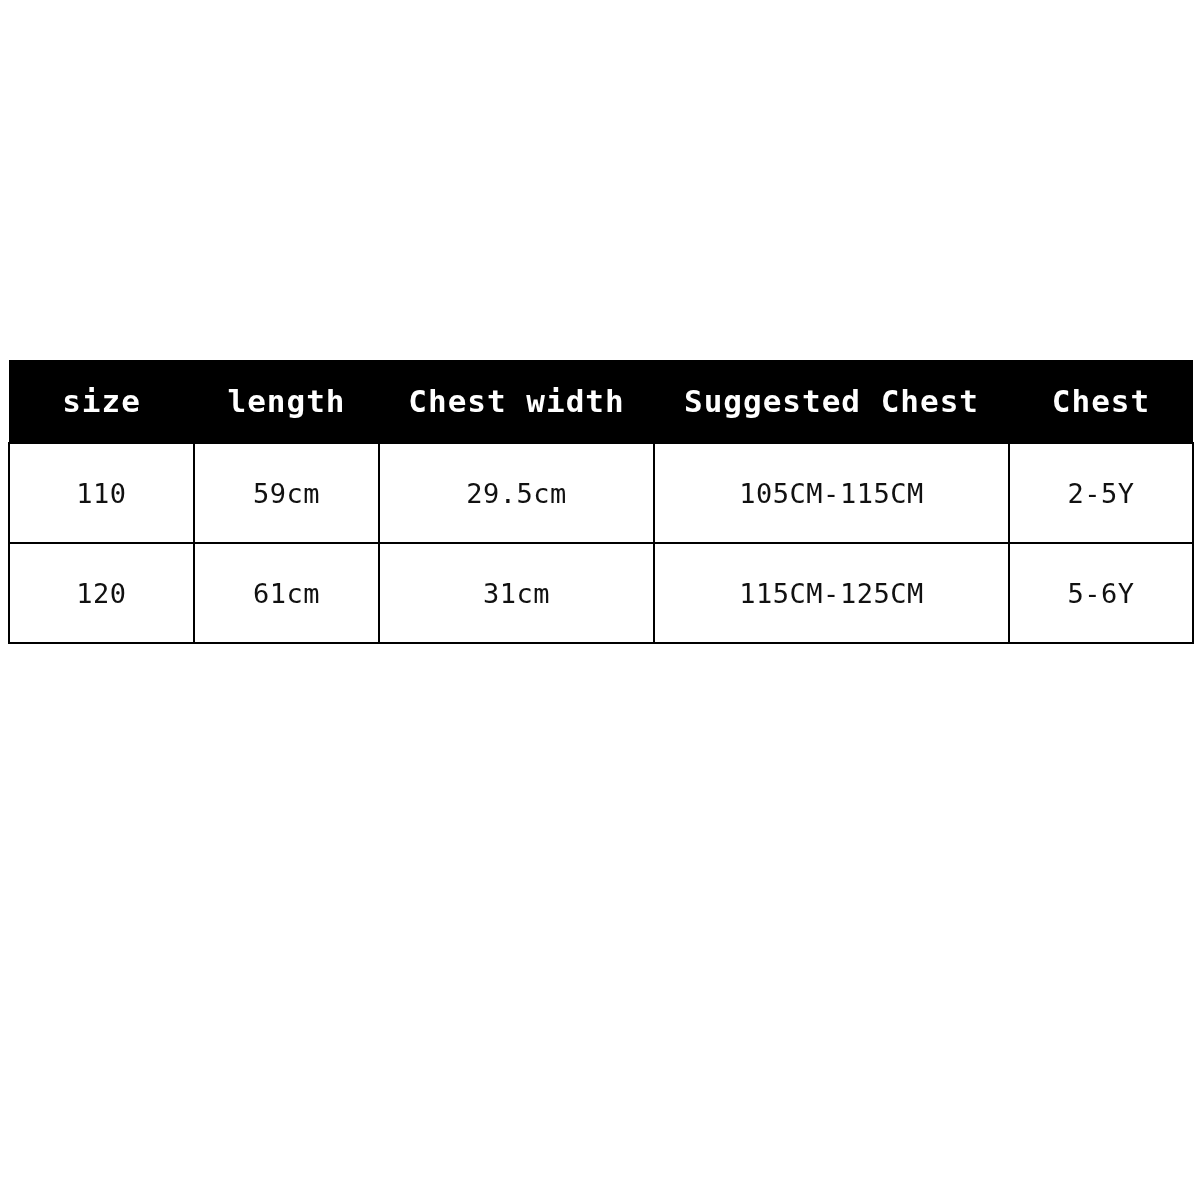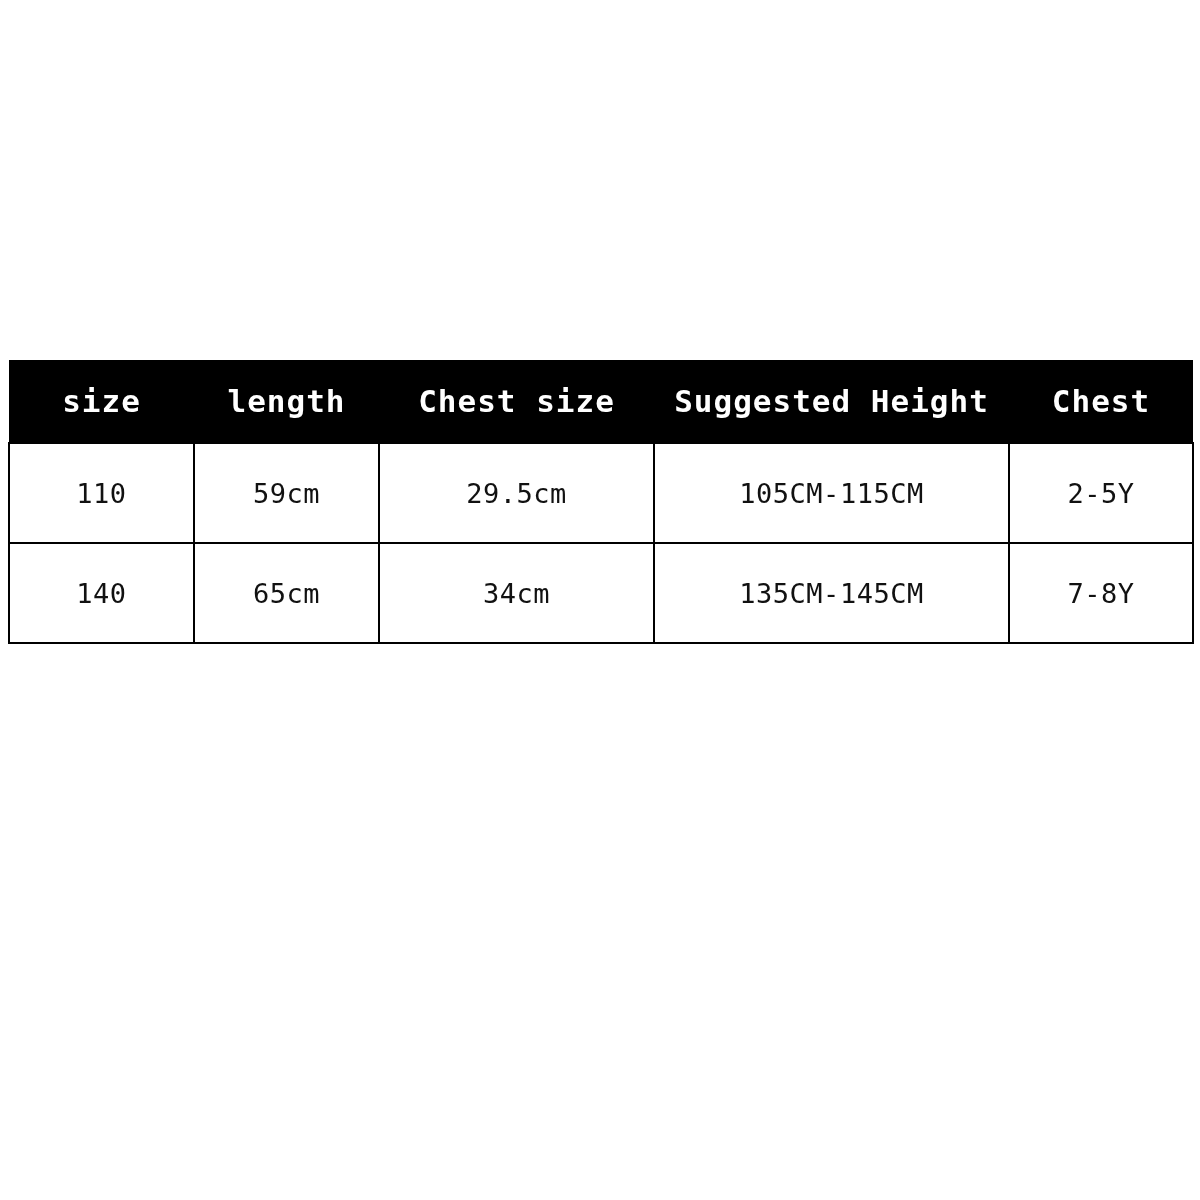--- a/index.html
+++ b/index.html
@@ -72,36 +72,36 @@
         <col class="c0">
           <col class="c1">
           <col class="c2">
           <col class="c3">
           <col class="c4">
       </colgroup>
       <thead>
         <tr>
           <th>size</th>
           <th>length</th>
-          <th>Chest size</th>
-          <th>Suggested Height</th>
+          <th>Chest width</th>
+          <th>Suggested Chest</th>
           <th>Chest</th>
         </tr>
       </thead>
       <tbody>
         <tr>
           <td>110</td>
           <td>59cm</td>
           <td>29.5cm</td>
           <td>105CM-115CM</td>
           <td>2-5Y</td>
         </tr>
         <tr>
-          <td>140</td>
-          <td>65cm</td>
-          <td>34cm</td>
-          <td>135CM-145CM</td>
-          <td>7-8Y</td>
+          <td>120</td>
+          <td>61cm</td>
+          <td>31cm</td>
+          <td>115CM-125CM</td>
+          <td>5-6Y</td>
         </tr>
       </tbody>
     </table>
   </div>
 </div>
 
 </body></html>

